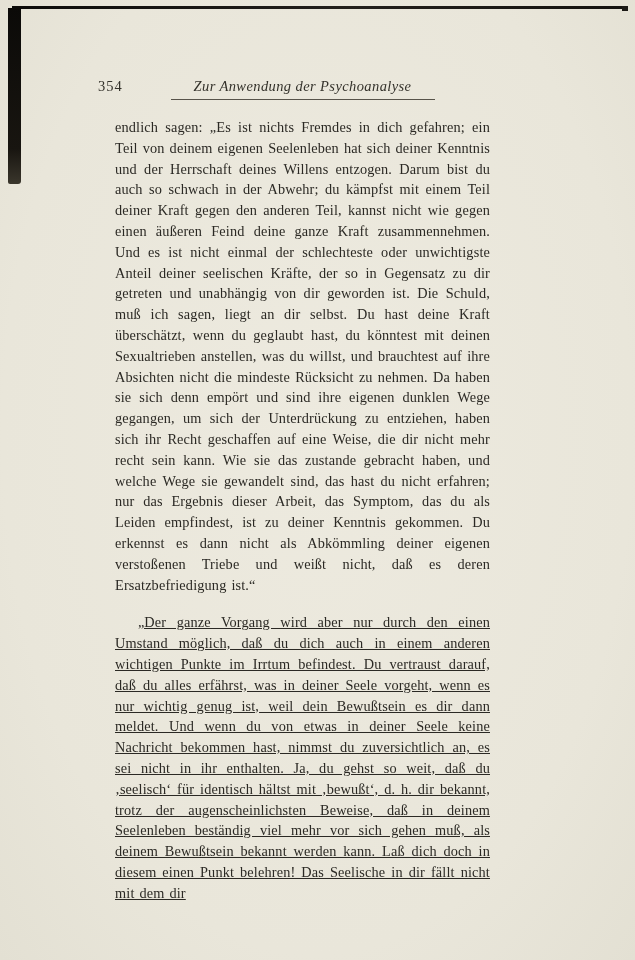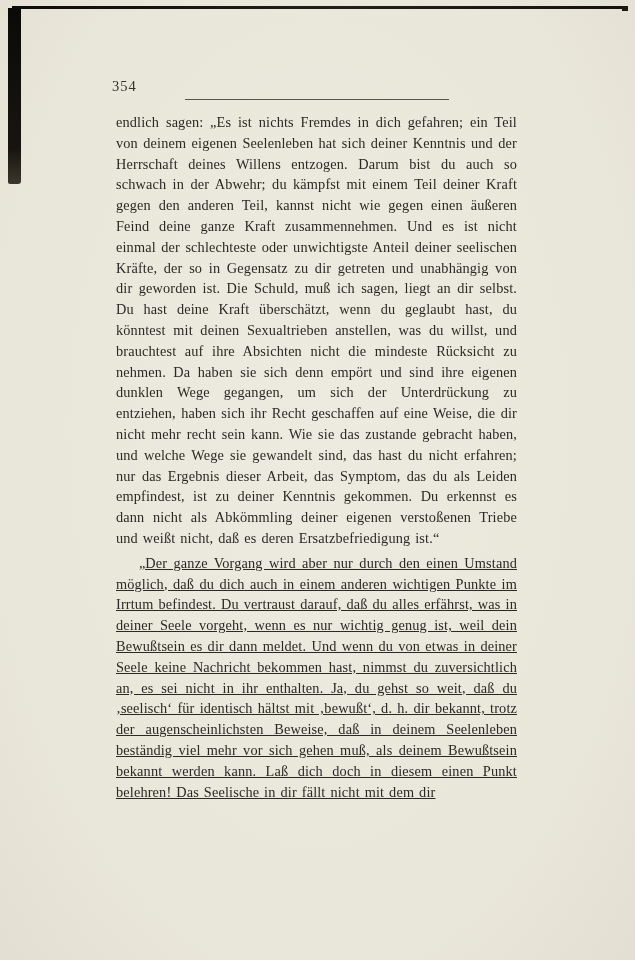--- a/index.html
+++ b/index.html
@@ -43,21 +43,21 @@
   .artifact.top-right-nub {
     top: 6px;
     right: 7px;
     width: 6px;
     height: 5px;
     background: #1c1a16;
   }
   
   .text-block {
     position: absolute;
-    left: 112px;
+    left: 98px;
     top: 78px;
     width: 409px;
     color: #2e2c26;
   }
   .running-head {
     position: relative;
     height: 20px;
     font-size: 14.5px;
   }
   .pagenum {
@@ -77,21 +77,21 @@
   .head-rule {
     width: 264px;
     margin: 1px auto 0 auto;
     border-top: 1.2px solid #57534a;
     height: 0;
   }
   .body-text {
     margin-top: 12px;
   }
   .para {
-    margin: 4px;
+    margin: 17px;
     font-size: 14.3px;
     line-height: 20.8px;
     text-align: justify;
     letter-spacing: 0.15px;
     word-spacing: 1.2px;
     color: #2b2924;
   }
   .para.indented {
     text-indent: 1.6em;
     text-decoration: underline;
@@ -103,20 +103,21 @@
 <div class="page">
 
   <div class="artifact top-edge"></div>
   <div class="artifact left-edge"></div>
   <div class="artifact top-right-nub"></div>
 
   <div class="text-block">
 
     <header class="running-head">
       <span class="pagenum">354</span>
+      <span class="head-title">Zur Anwendung der Psychoanalyse</span>
     </header>
 
     <div class="head-rule"></div>
 
     <div class="body-text">
       <p class="para">endlich sagen: „Es ist nichts Fremdes in dich gefahren; ein Teil von deinem eigenen Seelenleben hat sich deiner Kenntnis und der Herrschaft deines Willens entzogen. Darum bist du auch so schwach in der Abwehr; du kämpfst mit einem Teil deiner Kraft gegen den anderen Teil, kannst nicht wie gegen einen äußeren Feind deine ganze Kraft zusammennehmen. Und es ist nicht einmal der schlechteste oder unwichtigste Anteil deiner seelischen Kräfte, der so in Gegensatz zu dir getreten und unabhängig von dir geworden ist. Die Schuld, muß ich sagen, liegt an dir selbst. Du hast deine Kraft überschätzt, wenn du geglaubt hast, du könntest mit deinen Sexualtrieben anstellen, was du willst, und brauchtest auf ihre Absichten nicht die mindeste Rücksicht zu nehmen. Da haben sie sich denn empört und sind ihre eigenen dunklen Wege gegangen, um sich der Unterdrückung zu entziehen, haben sich ihr Recht geschaffen auf eine Weise, die dir nicht mehr recht sein kann. Wie sie das zustande gebracht haben, und welche Wege sie gewandelt sind, das hast du nicht erfahren; nur das Ergebnis dieser Arbeit, das Symptom, das du als Leiden empfindest, ist zu deiner Kenntnis gekommen. Du erkennst es dann nicht als Abkömmling deiner eigenen verstoßenen Triebe und weißt nicht, daß es deren Ersatzbefriedigung ist.“</p>
       <p class="para indented">„Der ganze Vorgang wird aber nur durch den einen Umstand möglich, daß du dich auch in einem anderen wichtigen Punkte im Irrtum befindest. Du vertraust darauf, daß du alles erfährst, was in deiner Seele vorgeht, wenn es nur wichtig genug ist, weil dein Bewußtsein es dir dann meldet. Und wenn du von etwas in deiner Seele keine Nachricht bekommen hast, nimmst du zuversichtlich an, es sei nicht in ihr enthalten. Ja, du gehst so weit, daß du ‚seelisch‘ für identisch hältst mit ‚bewußt‘, d. h. dir bekannt, trotz der augenscheinlichsten Beweise, daß in deinem Seelenleben beständig viel mehr vor sich gehen muß, als deinem Bewußtsein bekannt werden kann. Laß dich doch in diesem einen Punkt belehren! Das Seelische in dir fällt nicht mit dem dir</p>
     </div>
 
   </div>

